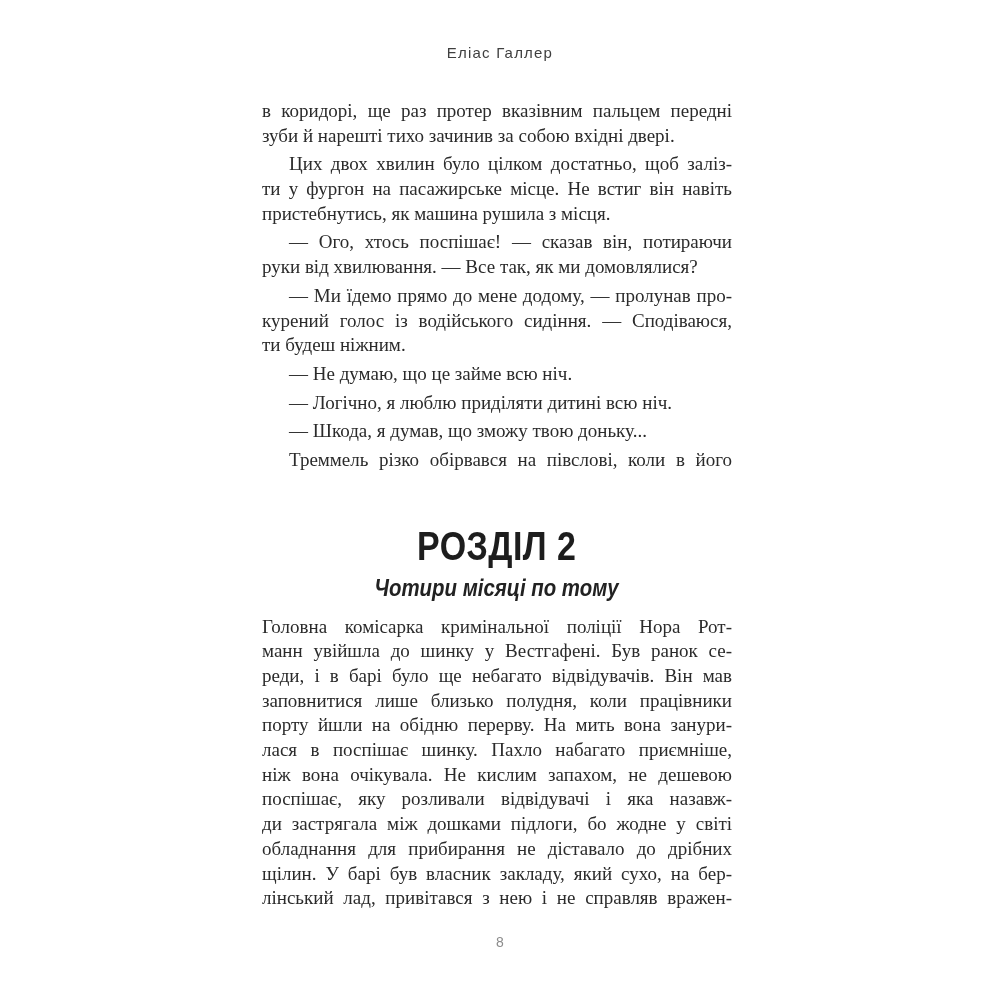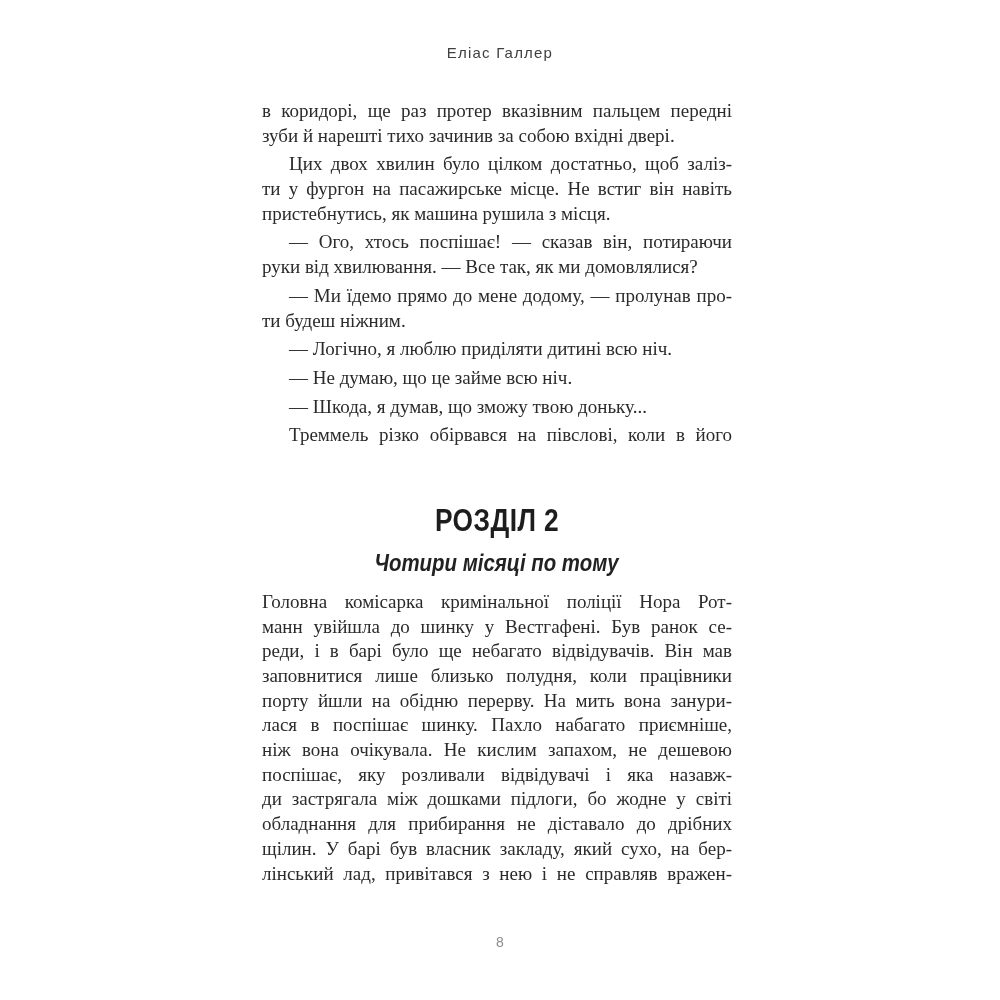--- a/index.html
+++ b/index.html
@@ -37,21 +37,21 @@
     height: 24.7px;
     overflow: hidden;
   }
   .line.endline { text-align-last: left; }
   .line.indent { text-indent: 27px; }
   .chapter-title {
     margin-top: 56px;
     text-align: center;
     font-family: "Liberation Sans", sans-serif;
     font-weight: bold;
-    font-size: 31px;
+    font-size: 40px;
     line-height: 34px;
     color: #1d1d1d;
     letter-spacing: 0.5px;
   }
   .chapter-title .squeeze {
     display: inline-block;
     transform: scaleX(0.85);
     transform-origin: center;
   }
   .chapter-subtitle {
@@ -97,27 +97,28 @@
           <div class="line indent">Цих двох хвилин було цілком достатньо, щоб заліз-</div>
           <div class="line">ти у фургон на пасажирське місце. Не встиг він навіть</div>
           <div class="line endline">пристебнутись, як машина рушила з місця.</div>
         </div>
         <div class="para">
           <div class="line indent">— Ого, хтось поспішає! — сказав він, потираючи</div>
           <div class="line endline">руки від хвилювання. — Все так, як ми домовлялися?</div>
         </div>
         <div class="para">
           <div class="line indent">— Ми їдемо прямо до мене додому, — пролунав про-</div>
+          <div class="line">курений голос із водійського сидіння. — Сподіваюся,</div>
           <div class="line endline">ти будеш ніжним.</div>
         </div>
         <div class="para">
-          <div class="line indent endline">— Логічно, я люблю приділяти дитині всю ніч.</div>
+          <div class="line indent endline">— Не думаю, що це займе всю ніч.</div>
         </div>
         <div class="para">
-          <div class="line indent endline">— Не думаю, що це займе всю ніч.</div>
+          <div class="line indent endline">— Логічно, я люблю приділяти дитині всю ніч.</div>
         </div>
         <div class="para">
           <div class="line indent endline">— Шкода, я думав, що зможу твою доньку...</div>
         </div>
         <div class="para">
           <div class="line indent">Треммель різко обірвався на півслові, коли в його</div>
         </div>
       </div>
 
     <div class="chapter-title">

